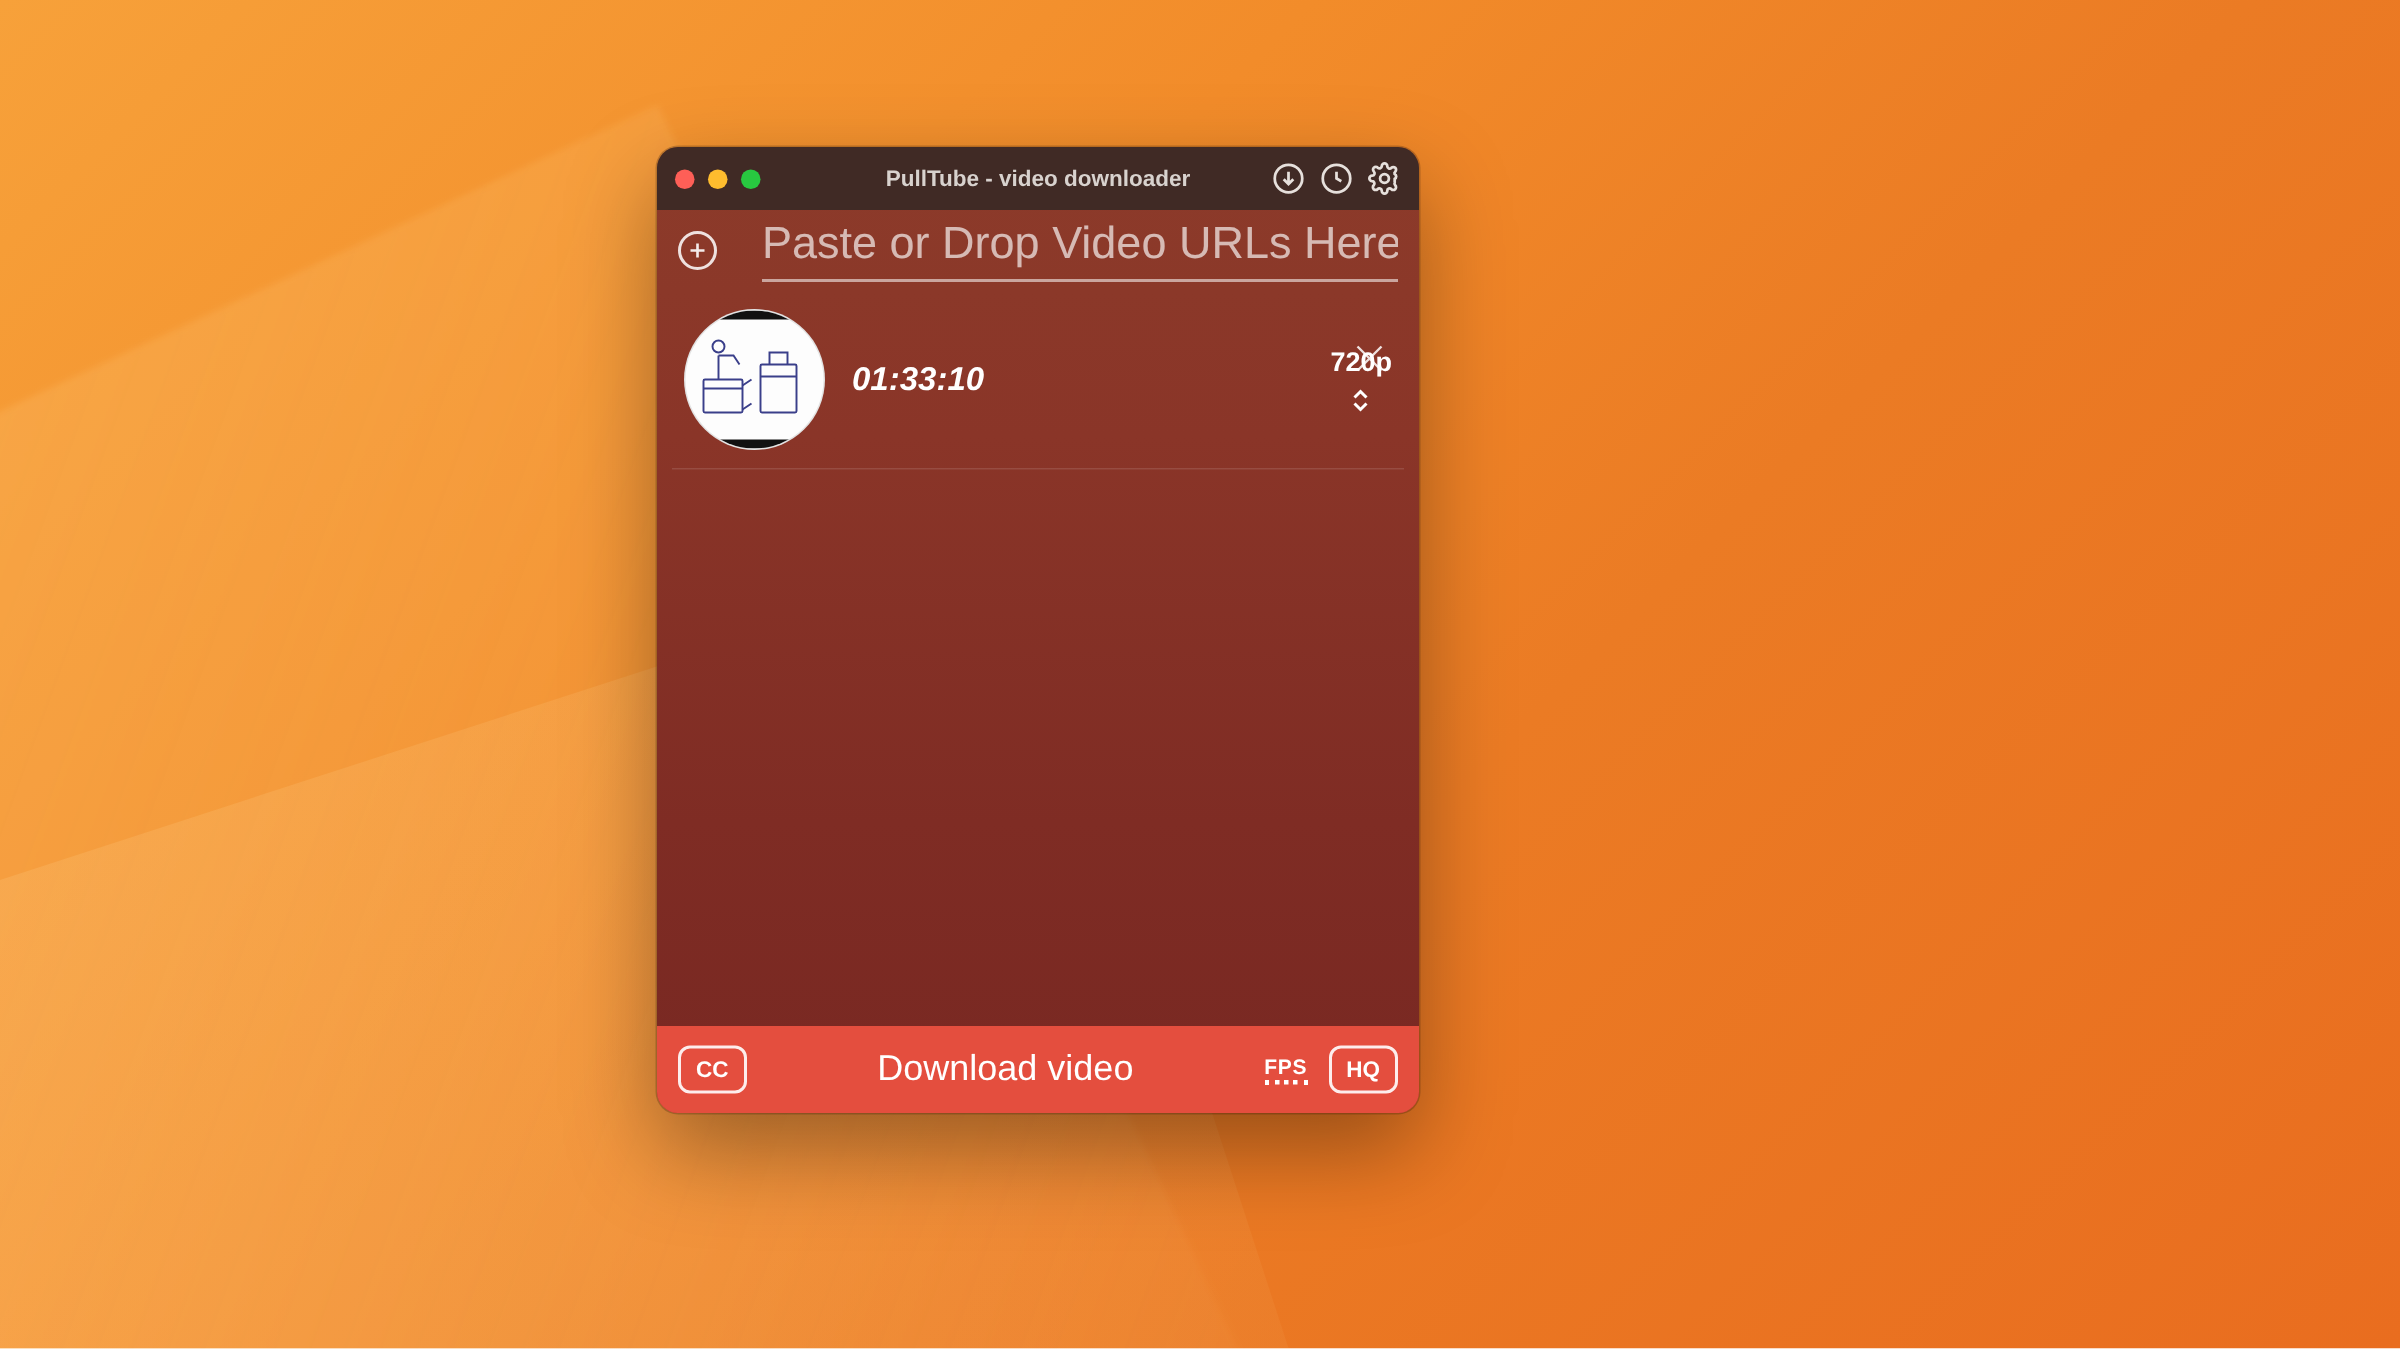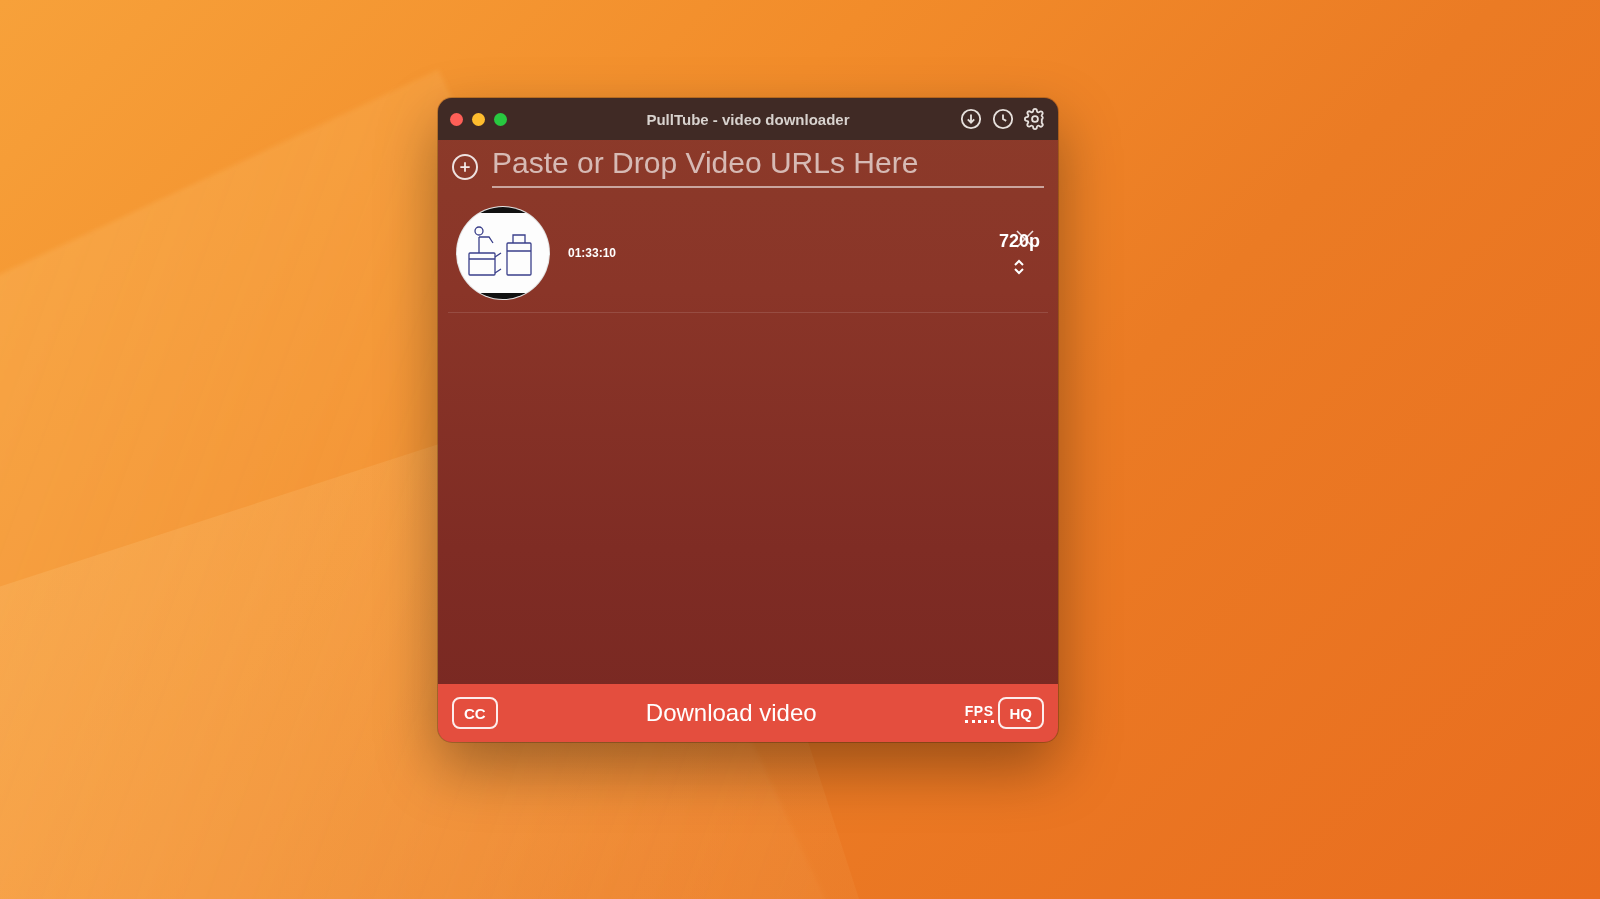--- a/index.html
+++ b/index.html
@@ -27,21 +27,21 @@
     position: absolute;
     top: 520px; left: -300px;
     width: 1200px; height: 1200px;
     background: linear-gradient(135deg, rgba(255,210,140,0.25), rgba(255,170,80,0.0));
     transform: rotate(-18deg);
   }
 
   .window {
     position: absolute;
     left: 438px; top: 98px;
-    width: 620px; height: 644px;
+    width: 508px; height: 644px;
     border-radius: 14px;
     overflow: hidden;
     box-shadow: 0 25px 60px rgba(0,0,0,0.35), 0 0 0 1px rgba(0,0,0,0.2);
     background: linear-gradient(180deg, #8c3b2a 0%, #8a3528 30%, #7f2c24 70%, #782822 100%);
     display: flex;
     flex-direction: column;
   }
 
   .titlebar {
     height: 42px;
@@ -80,21 +80,21 @@
     gap: 14px;
   }
   .add-btn {
     width: 26px; height: 26px; border-radius: 50%;
     border: 2px solid rgba(255,255,255,0.85);
     display: flex; align-items: center; justify-content: center;
     color: rgba(255,255,255,0.9);
     cursor: pointer;
     flex-shrink: 0;
   }
-  .url-input-wrap { flex: 1; border-bottom: 2px solid rgba(255,255,255,0.55); padding-bottom: 6px; }
+  .url-input-wrap { flex: 1; border-bottom: 2px solid rgba(255,255,255,0.55); padding-bottom: 6px; margin-left: 16px; }
   .url-input {
     width: 100%; border: none; outline: none; background: transparent;
     font-size: 30px; font-weight: 300;
     color: #fff;
   }
   .url-input::placeholder { color: rgba(255,255,255,0.65); font-weight: 300; }
 
   .items { padding: 6px 10px 0 10px; }
 
   .item {
@@ -113,21 +113,21 @@
   }
   .thumb::before, .thumb::after {
     content: ""; position: absolute; left: 0; right: 0; height: 6px; background: #111;
   }
   .thumb::before { top: 0; }
   .thumb::after { bottom: 0; }
   .thumb svg { position: absolute; top: 10px; left: 6px; }
   .item-main { flex: 1; display: flex; flex-direction: column; gap: 28px; min-width: 0; }
   .item-title { color: #fff; font-size: 18px; font-weight: 600; }
   .item-meta { display: flex; justify-content: space-between; align-items: center; }
-  .duration { color: #fff; font-size: 12px; font-weight: 700; }
+  .duration { color: #fff; font-size: 22px; font-weight: 700; font-style: italic; }
   .quality-picker {
     display: flex; align-items: center; gap: 6px;
     color: #fff; font-size: 18px; font-weight: 700;
     cursor: pointer;
     flex-direction: column;
   }
   .remove-btn {
     position: absolute; right: 8px; top: 28px;
     width: 30px; height: 30px;
     display: flex; align-items: center; justify-content: center;
@@ -156,21 +156,21 @@
     cursor: pointer;
     display: flex; align-items: center; justify-content: flex-start;
     min-width: 44px; height: 32px;
   }
   .fps-btn {
     color: #fff; font-weight: 800; font-size: 14px;
     border-bottom: 3px dotted #fff;
     padding-bottom: 1px; cursor: pointer;
     letter-spacing: 0.5px;
   }
-  .footer-right { display: flex; align-items: center; gap: 4px; }
+  .footer-right { display: flex; align-items: center; gap: 14px; }
 </style>
 </head>
 <body>
 
 <div class="desktop"></div>
 
 <div class="window">
 
   <div class="titlebar">
     <div class="traffic-lights">

